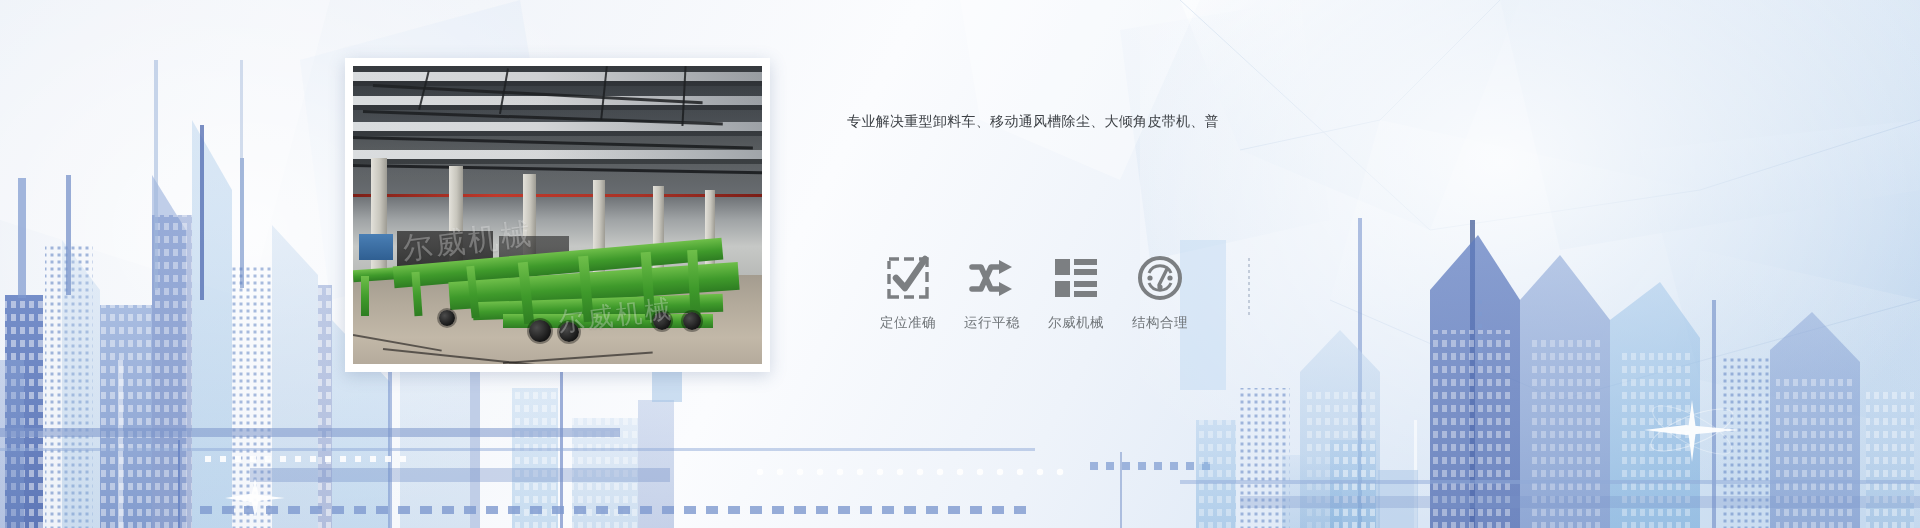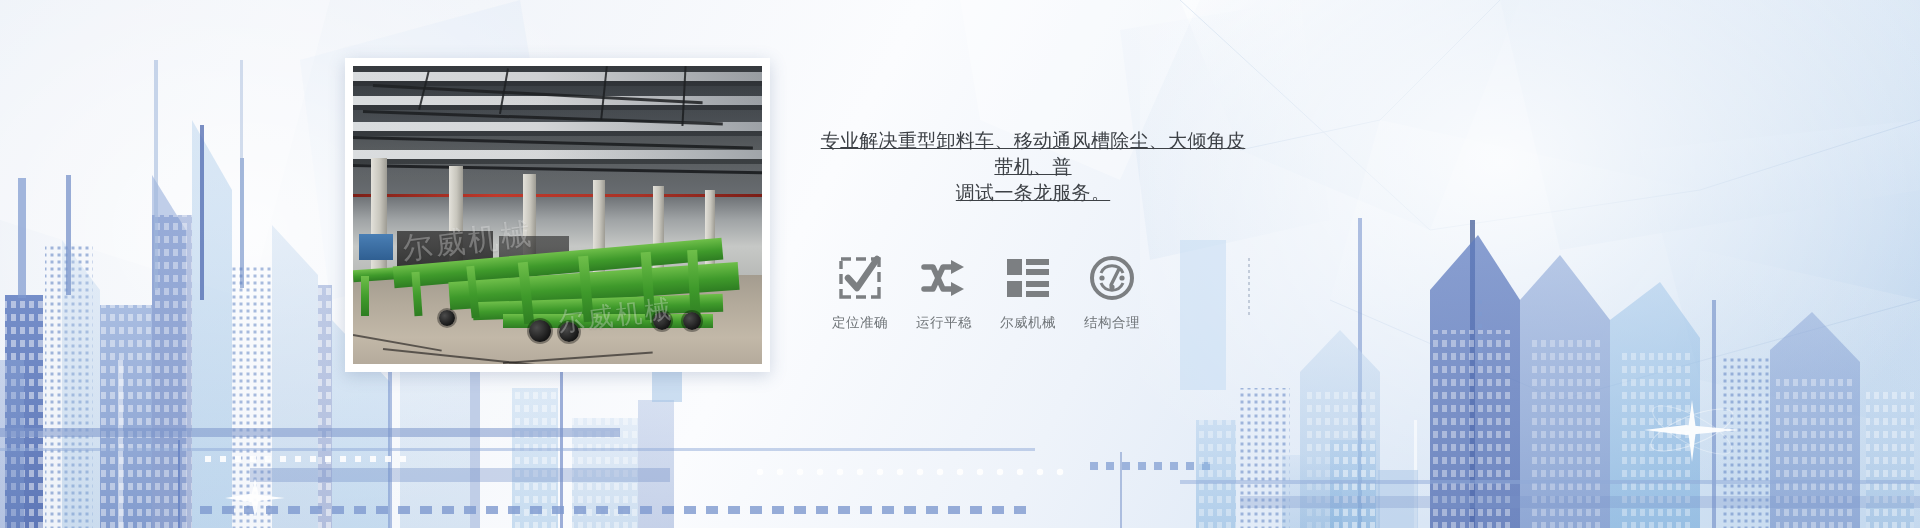--- a/index.html
+++ b/index.html
@@ -122,30 +122,29 @@
   .content {
     position:absolute; left:818px; top:96px;
     width:430px; text-align:center;
   }
   .headline {
     font-size:44px; line-height:1.1; font-weight:bold;
     color:#14509e; letter-spacing:2px;
     text-shadow:0 1px 0 rgba(255,255,255,.6);
   }
   .desc {
-    margin-top:32px;
-    font-size:19px; line-height:26px; color:#3d4146;
+    margin-top:12px;
+    font-size:14px; line-height:26px; color:#3d4146;
     letter-spacing:.3px;
-    text-decoration:underline;
   }
 
   .features {
     position:absolute; left:818px; top:252px;
     width:432px;
-    display:flex; justify-content:flex-start; align-items:flex-start;
+    display:flex; justify-content:center; align-items:flex-start;
   }
   .feature { width:84px; text-align:center; }
   .feature .ico {
     height:52px; display:flex; align-items:center; justify-content:center;
     color:#7c7f82;
   }
   .feature .lbl {
     margin-top:10px; font-size:13.5px; color:#6f7478; letter-spacing:.5px;
     white-space:nowrap;
   }
@@ -467,21 +466,20 @@
 
       <div class="ph-watermark">尔威机械</div>
       <div class="ph-watermark w2">尔威机械</div>
       <div class="ph-haze"></div>
     </div>
   </div>
 
   <div class="content">
     <div class="desc">
       <div>专业解决重型卸料车、移动通风槽除尘、大倾角皮带机、普</div>
-      <div>调试一条龙服务。</div>
     </div>
   </div>
 
   <div class="features">
 
     <div class="feature">
       <div class="ico">
         <svg width="46" height="46" viewBox="0 0 46 46">
           <path d="M4 4 H14 M19 4 H29 M34 4 H42 V12 M42 17 V27 M42 32 V42 H34 M29 42 H19 M14 42 H4 V34 M4 29 V19 M4 14 V6" stroke="#7c7f82" stroke-width="3.4" fill="none" stroke-linecap="butt"></path>
           <path d="M11 23 L20 33 L40 4" stroke="#7c7f82" stroke-width="6.5" fill="none" stroke-linecap="round" stroke-linejoin="round"></path>

